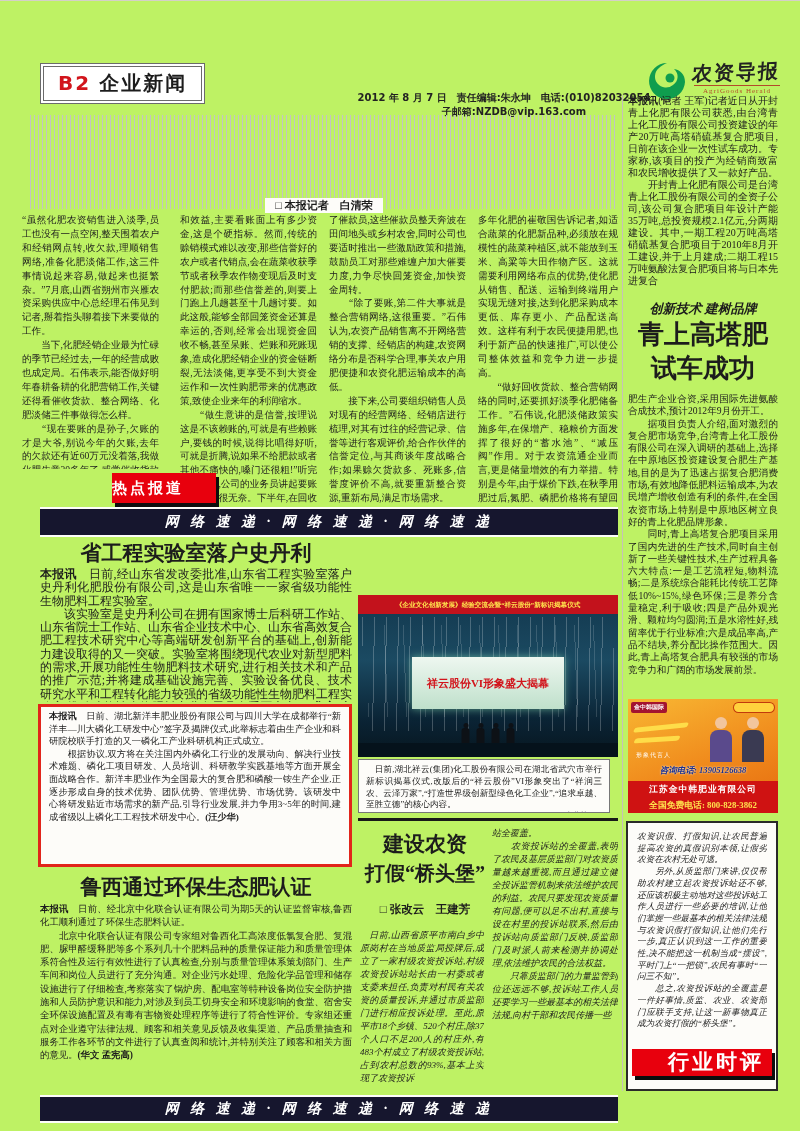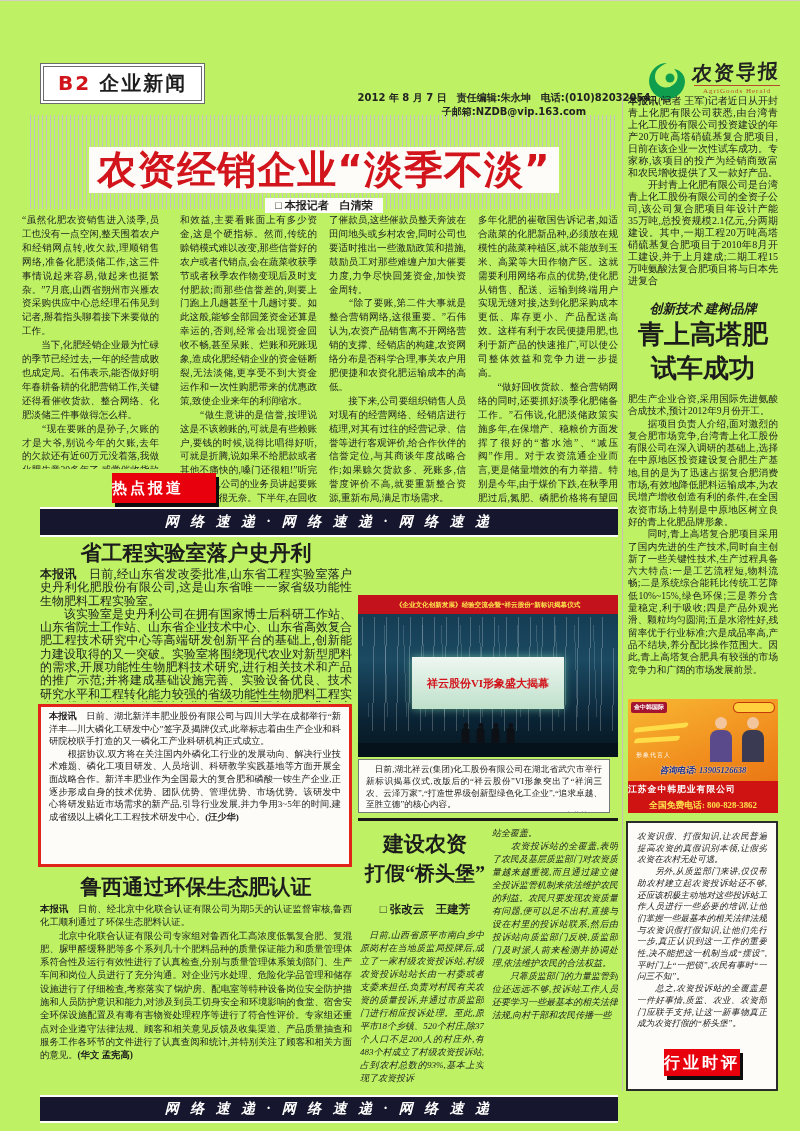--- a/index.html
+++ b/index.html
@@ -102,28 +102,28 @@
   .ad-stroke2{top:38px;width:44px;transform:skewX(-25deg) rotate(-4deg);}
   .fig{position:absolute;top:18px;width:26px;height:46px;}
   .fig .head{width:12px;height:12px;border-radius:50%;background:#f2c59c;margin:0 auto;}
   .fig .bodyv{width:22px;height:32px;border-radius:8px 8px 0 0;margin:1px auto 0;}
   .figA{right:44px;} .figA .bodyv{background:#5a4a8c;}
   .figB{right:12px;} .figB .bodyv{background:#3a3a52;}
   .ad-role{position:absolute;left:8px;top:52px;color:#fff;font-size:6px;letter-spacing:1px;}
   .ad-phone{position:absolute;left:0;right:0;top:66px;text-align:center;color:#1d2f8f;
     font-size:8.6px;font-weight:bold;font-style:italic;text-shadow:0 0 2px #ffe;}
   .ad-band1{position:absolute;left:0;right:0;bottom:16px;height:16px;background:#cf1212;color:#fff;
-    font-size:8.8px;font-weight:bold;text-align:left;line-height:16px;letter-spacing:1px;}
+    font-size:8.8px;font-weight:bold;text-align:center;line-height:16px;letter-spacing:1px;}
   .ad-band2{position:absolute;left:0;right:0;bottom:0;height:16px;background:#cf1212;color:#ffe34d;
     font-size:8.8px;font-weight:bold;text-align:center;line-height:16px;}
   
   .review{left:626px;top:820px;width:152px;height:270px;border:2px solid #2a2a2a;background:#fdfcf9;box-sizing:border-box;}
   .review-text{position:absolute;left:9px;right:9px;top:8px;height:208px;font-size:8.6px;line-height:11.7px;font-style:italic;}
-  .review-btn{position:absolute;left:50%;bottom:13px;transform:translateX(-50%);width:76px;height:27px;
-    line-height:27px;font-size:16px;}
+  .review-btn{position:absolute;left:50%;bottom:13px;transform:translateX(-50%);width:104px;height:27px;
+    line-height:27px;font-size:21px;padding-left:36px;}
 </style>
 </head>
 <body>
 
 <div id="page">
 
   <div class="abs badge-box">
     <div class="badge-in sans">
       <span class="badge-b2">B2</span><span>企业新闻</span>
     </div>
@@ -132,21 +132,20 @@
   <div class="abs logo-icon">
     <svg width="42" height="40" viewBox="0 0 42 40">
       <path d="M21 2 A18 18 0 1 0 39 21 C39 13 34 9 28 8 C33 12 33 20 27 24 A11 11 0 1 1 13 7 C15 5 18 3 21 2 Z" fill="#0f9d4e"></path>
       <circle cx="24" cy="17" r="4.5" fill="#0f9d4e"></circle>
     </svg>
   </div>
   <div class="abs logo-cn">农资导报</div>
   <div class="abs logo-en">AgriGoods Herald</div>
 
   <div class="abs stripes"></div>
-  <div class="abs headline-row"><span class="sans">农资经销企业“淡季不淡”</span></div>
   <div class="abs byline-row"><span>□ 本报记者　白清荣</span></div>
 
   <div class="abs col just c1">“虽然化肥农资销售进入淡季,员工也没有一点空闲,整天围着农户和经销网点转,收欠款,理顺销售网络,准备化肥淡储工作,这三件事情说起来容易,做起来也挺繁杂。”7月底,山西省朔州市兴雁农资采购供应中心总经理石伟见到记者,掰着指头聊着接下来要做的工作。
 　　当下,化肥经销企业最为忙碌的季节已经过去,一年的经营成败也成定局。石伟表示,能否做好明年春耕备耕的化肥营销工作,关键还得看催收货款、整合网络、化肥淡储三件事做得怎么样。
 　　“现在要账的是孙子,欠账的才是大爷,别说今年的欠账,去年的欠款还有近60万元没着落,我做化肥生意30多年了,感觉催收货款是第一件头疼事。”石伟很无奈地说。
 　　据他介绍,衡量一年的收成</div>
   <div class="abs col just c2">和效益,主要看账面上有多少资金,这是个硬指标。然而,传统的赊销模式难以改变,那些信誉好的农户或者代销点,会在蔬菜收获季节或者秋季农作物变现后及时支付肥款;而那些信誉差的,则要上门跑上几趟甚至十几趟讨要。如此这般,能够全部回笼资金还算是幸运的,否则,经常会出现资金回收不畅,甚至呆账、烂账和死账现象,造成化肥经销企业的资金链断裂,无法淡储,更享受不到大资金运作和一次性购肥带来的优惠政策,致使企业来年的利润缩水。
 　　“做生意讲的是信誉,按理说这是不该赖账的,可就是有些赖账户,要钱的时候,说得比唱得好听,可就是折腾,说如果不给肥款或者其他不痛快的,嗓门还很粗!”听完石伟介绍,公司的业务员讲起要账的事情也很无奈。下半年,在回收化肥款的同时,推销化肥的队伍里专门安排</div>
   <div class="abs col just c3">了催款员,这些催款员整天奔波在田间地头或乡村农舍,同时公司也要适时推出一些激励政策和措施,鼓励员工对那些难缠户加大催要力度,力争尽快回笼资金,加快资金周转。
 　　“除了要账,第二件大事就是整合营销网络,这很重要。”石伟认为,农资产品销售离不开网络营销的支撑、经销店的构建,农资网络分布是否科学合理,事关农户用肥便捷和农资化肥运输成本的高低。

